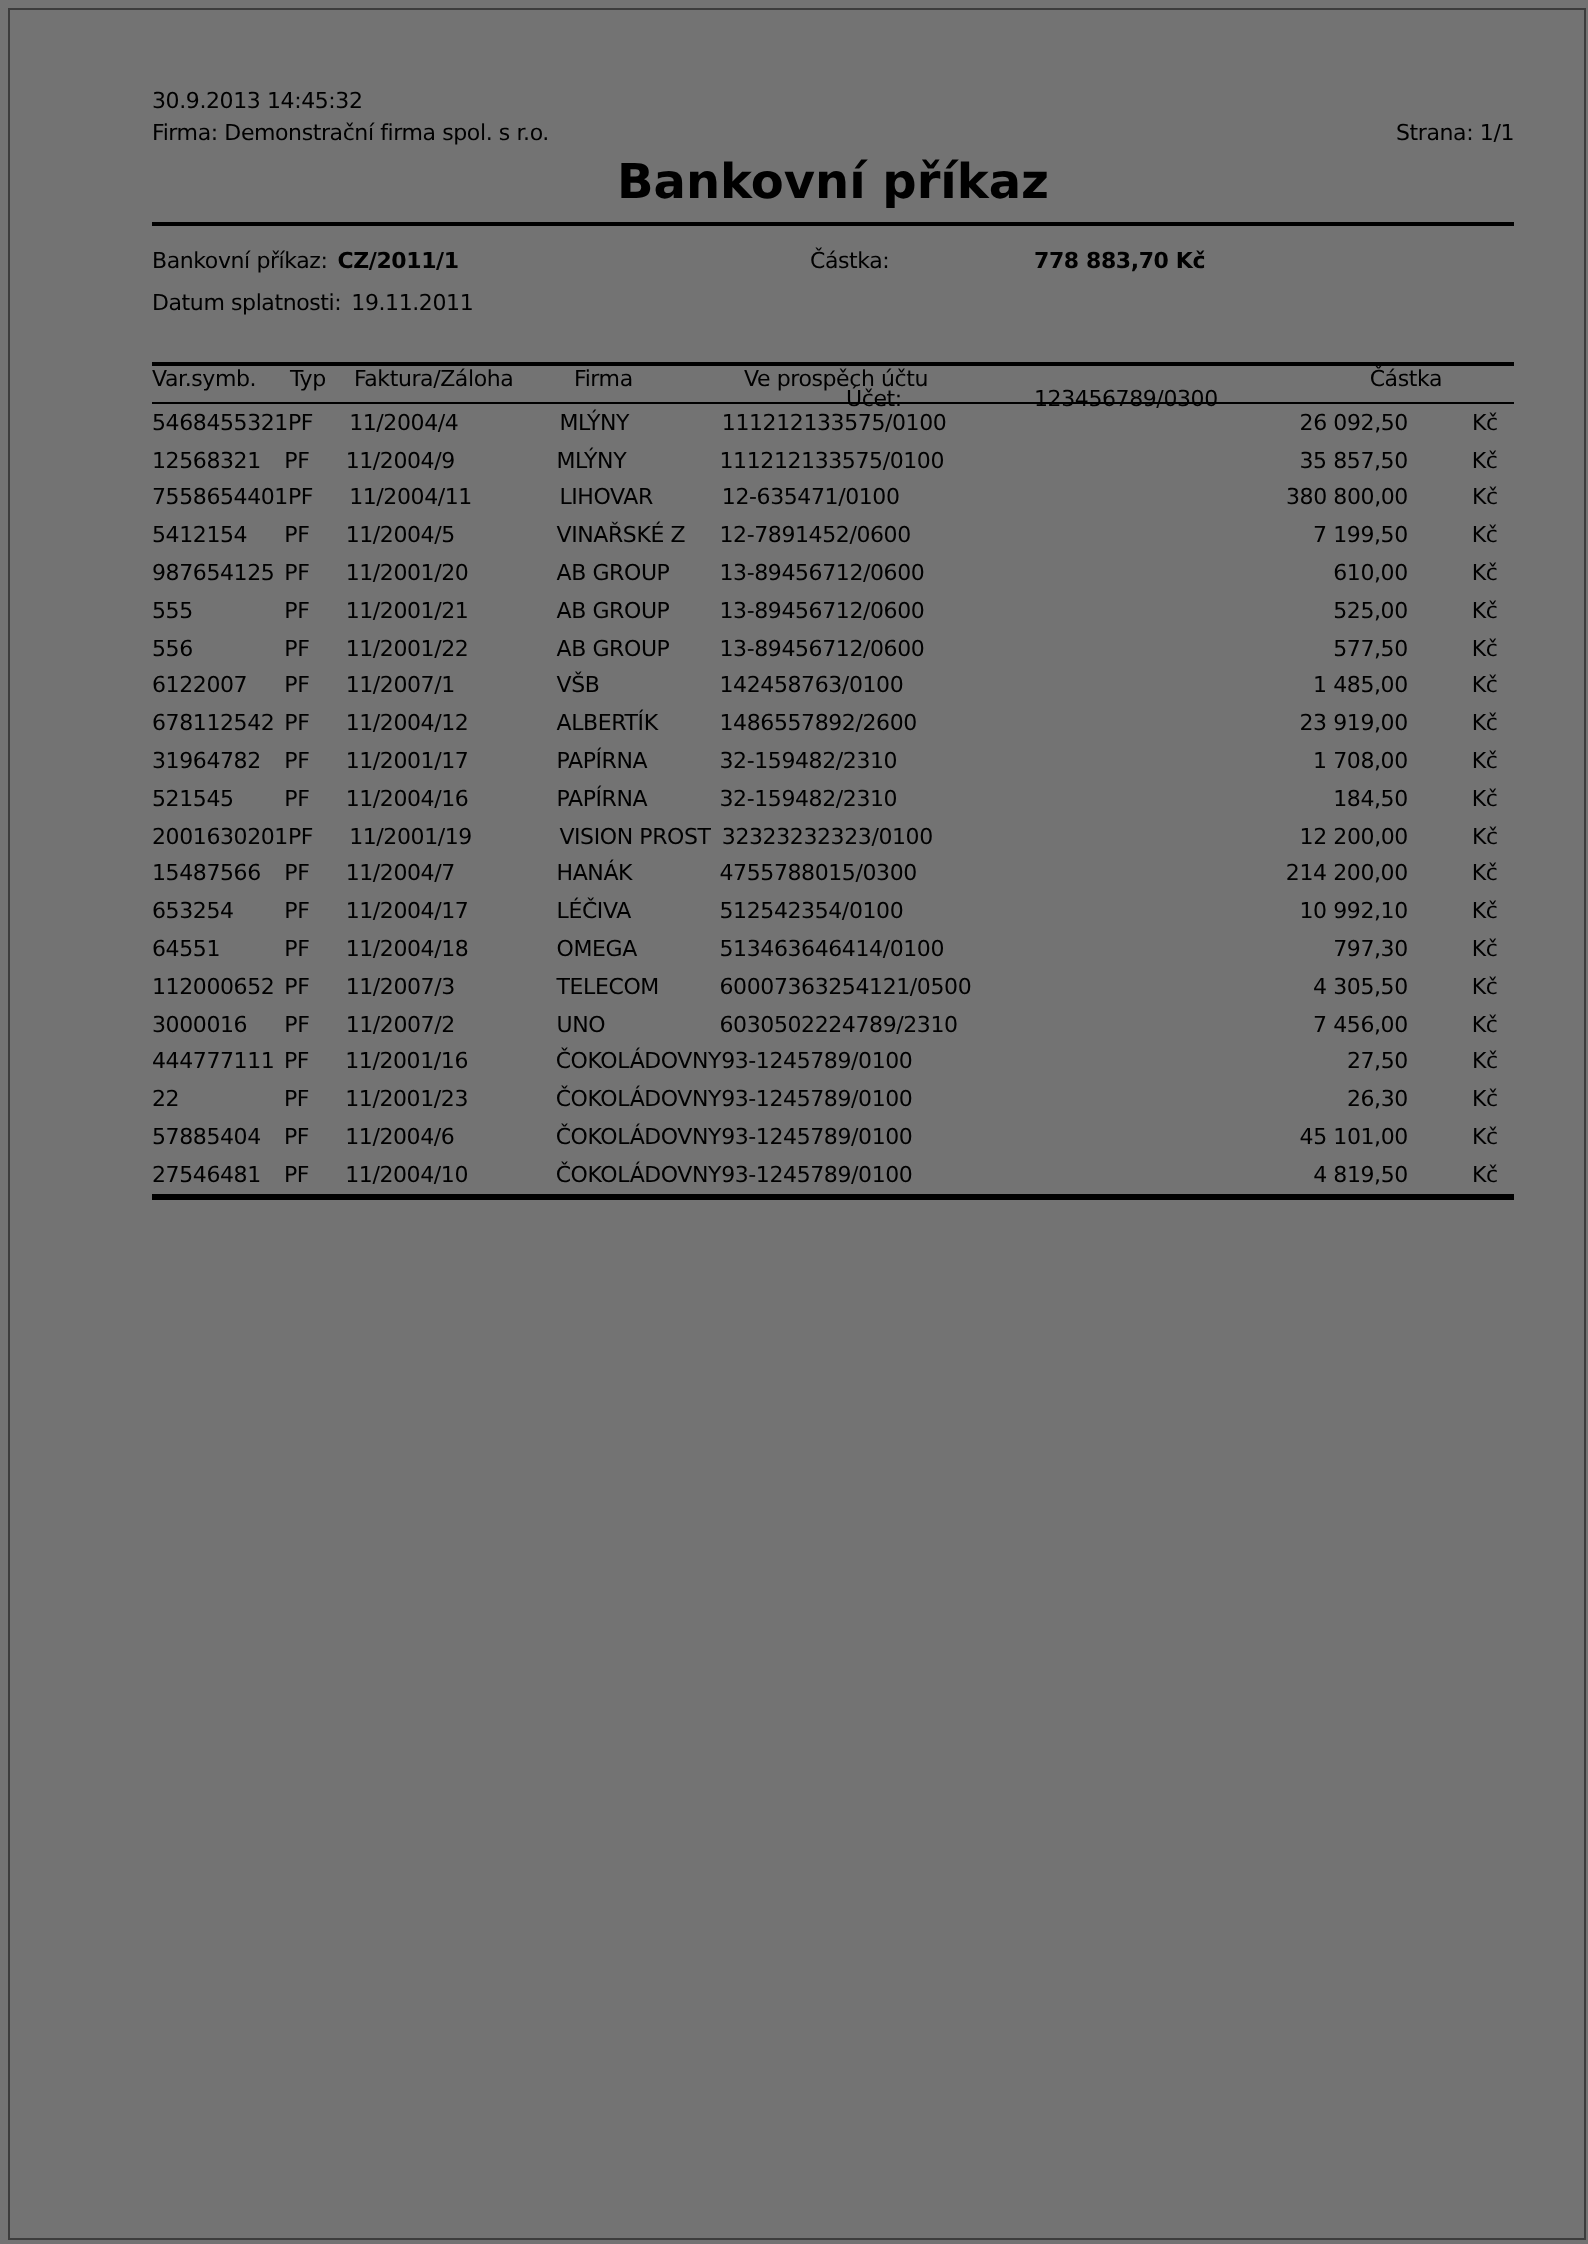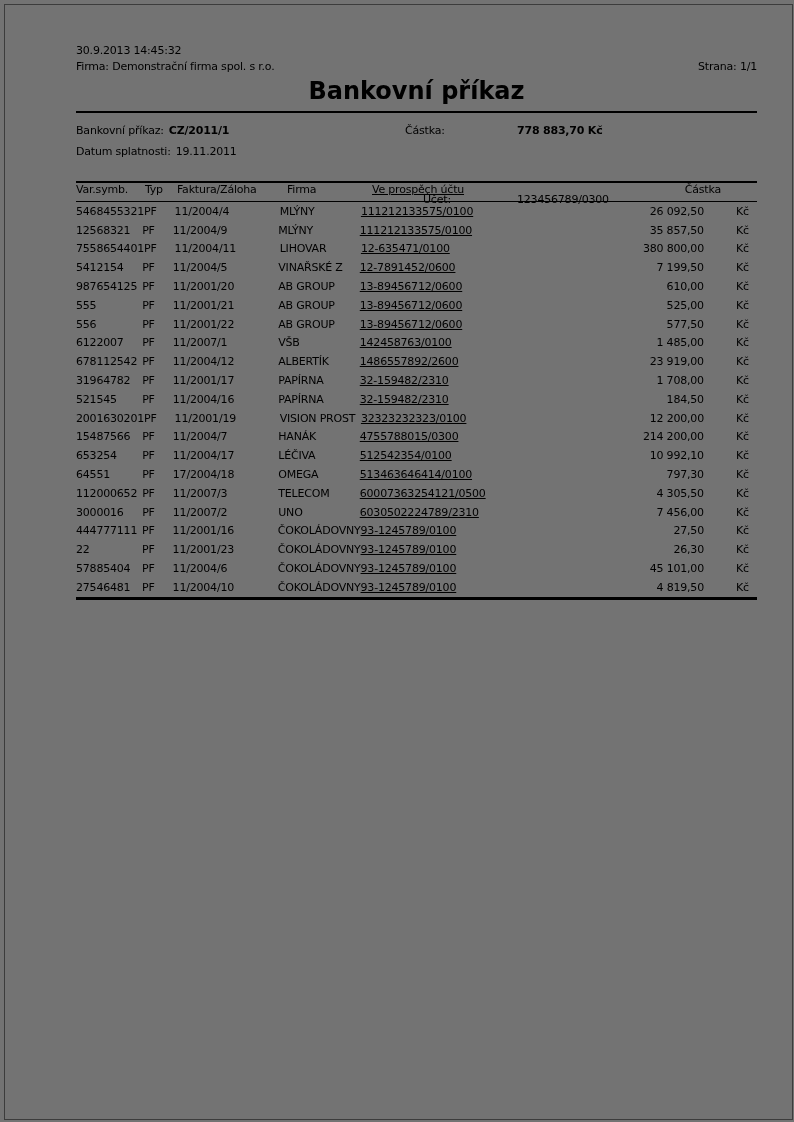--- a/index.html
+++ b/index.html
@@ -57,21 +57,21 @@
     position: absolute; left: 76px; top: 183px; width: 681px; height: 17px;
     display: flex; 
   }
   .tbody { position: absolute; left: 76px; top: 202px; width: 681px; }
   .trow { display: flex; align-items: center; height: 18.81px; }
   .cell { white-space: nowrap; overflow: visible; box-sizing: border-box; }
   .c1 { width: 69px; }
   .c2 { width: 32px; }
   .c3 { width: 110px; }
   .c4 { width: 85px; }
-  .c5 { width: 240px; text-decoration: underline; }
+  .c5 { width: 240px; }
   .c6 { width: 119px; text-align: right; }
   .c6h { width: 119px; text-align: right; padding-right: 10px; }
   .c7 { width: 26px; padding-left: 4px; margin-left: 28px; }
 </style>
 </head>
 <body>
 
 <div class="page">
   <div class="page-border"></div>
 
@@ -232,21 +232,21 @@
         <div class="cell c2">PF</div>
         <div class="cell c3">11/2004/17</div>
         <div class="cell c4">LÉČIVA</div>
         <div class="cell c5">512542354/0100</div>
         <div class="cell c6">10 992,10</div>
         <div class="cell c7">Kč</div>
       </div>
       <div class="trow">
         <div class="cell c1">64551</div>
         <div class="cell c2">PF</div>
-        <div class="cell c3">17/2004/18</div>
+        <div class="cell c3">11/2004/18</div>
         <div class="cell c4">OMEGA</div>
         <div class="cell c5">513463646414/0100</div>
         <div class="cell c6">797,30</div>
         <div class="cell c7">Kč</div>
       </div>
       <div class="trow">
         <div class="cell c1">112000652</div>
         <div class="cell c2">PF</div>
         <div class="cell c3">11/2007/3</div>
         <div class="cell c4">TELECOM</div>

